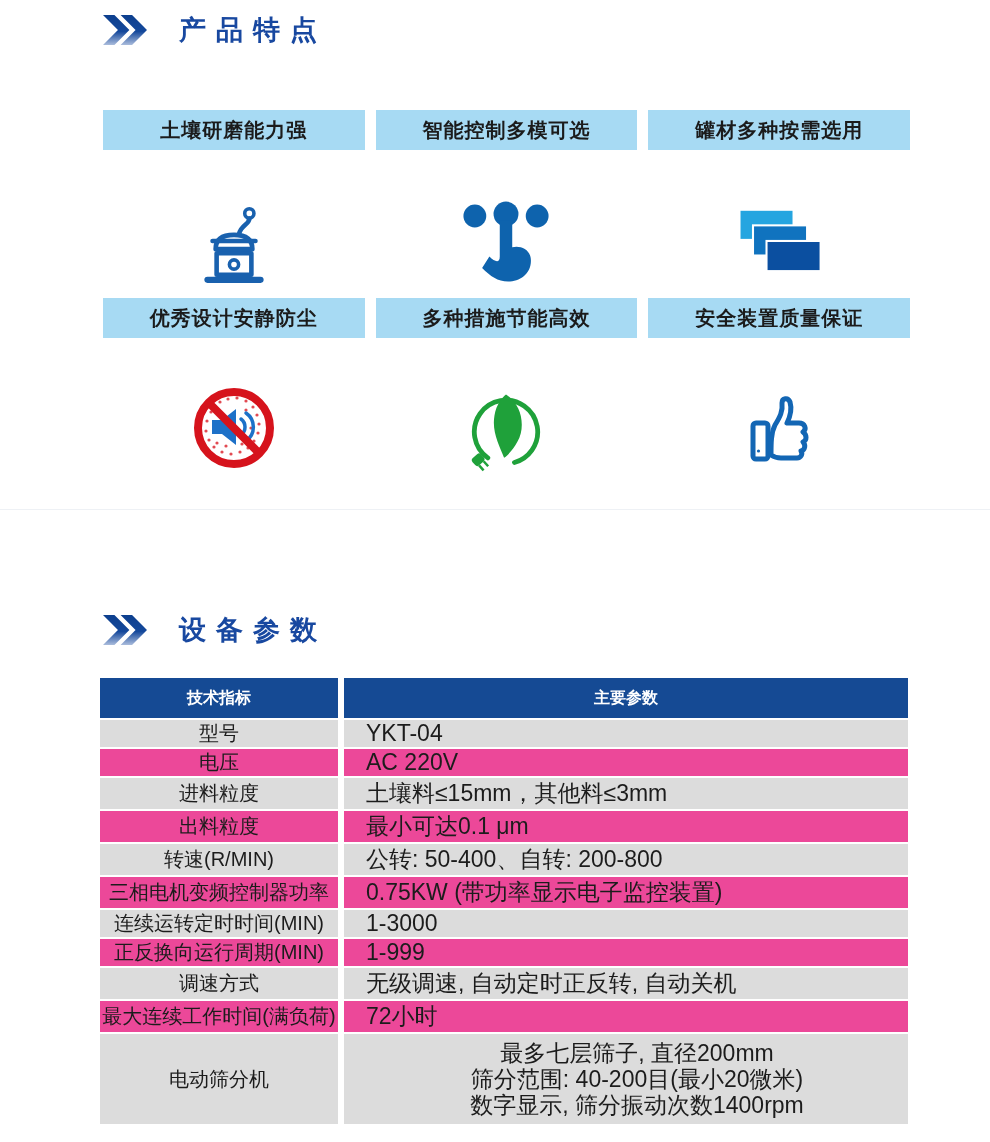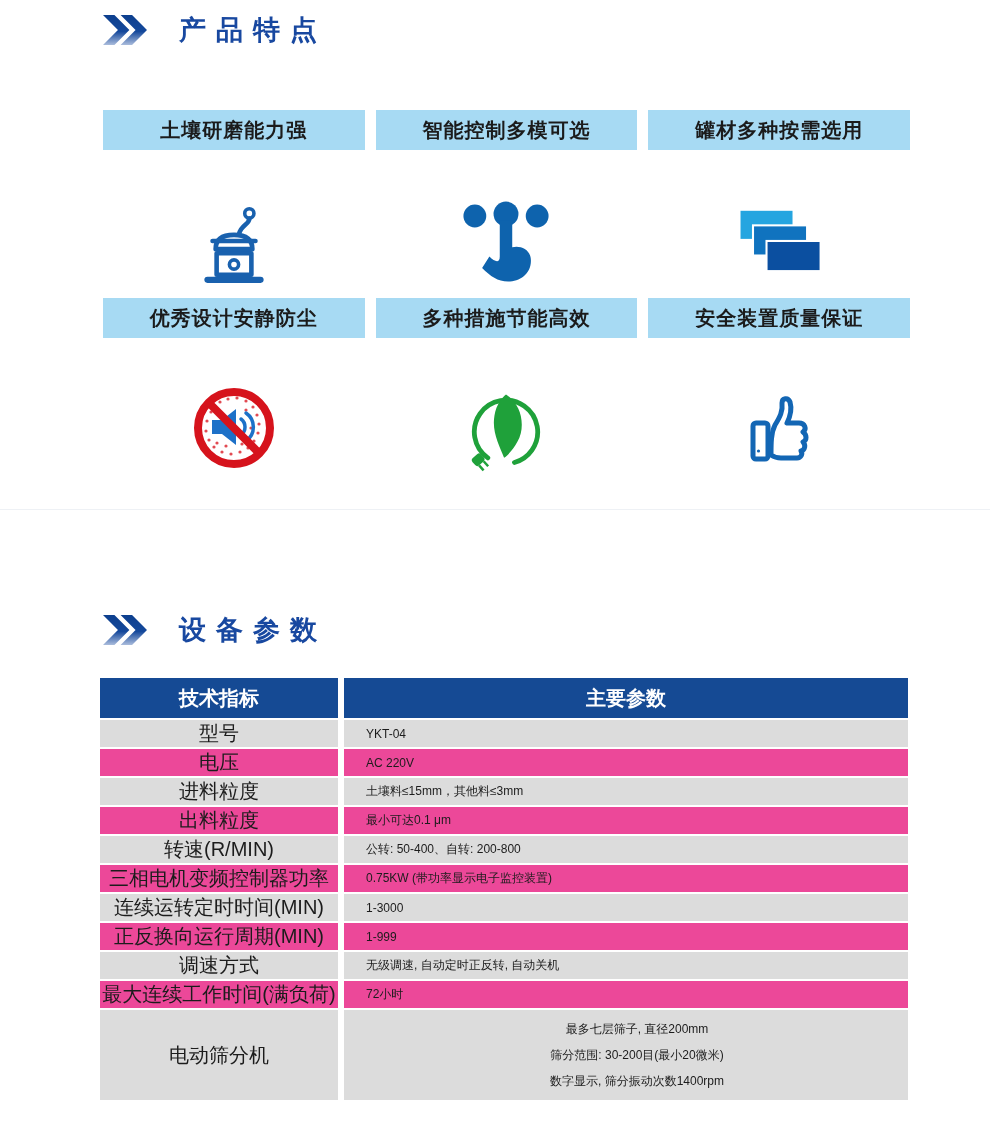--- a/index.html
+++ b/index.html
@@ -56,27 +56,27 @@
   .spec-row { display:flex; margin-bottom:2px; }
   .spec-row .cell-name {
     width:238px; margin-right:6px;
     display:flex; align-items:center; justify-content:center;
     text-align:center;
     font-size:20px; color:#1c1c1c;
   }
   .spec-row .cell-value {
     flex:1; padding-left:22px;
     display:flex; flex-direction:column; justify-content:center;
-    font-size:12px; color:#1c1c1c;
+    font-size:23px; color:#1c1c1c;
   }
   .spec-row.head { height:40px; margin-bottom:2px; }
   .spec-row.head .cell-name,
   .spec-row.head .cell-value {
     background:#154a94; color:#ffffff;
-    font-size:20px; font-weight:bold;
+    font-size:16px; font-weight:bold;
     justify-content:center; padding-left:0;
     align-items:center;
   }
   .spec-row.head .cell-value { flex-direction:row; }
   .spec-row.body { min-height:27px; }
   .spec-row.body .cell-name, .spec-row.body .cell-value { background:#ec4899; }
   .spec-row.body.shaded .cell-name, .spec-row.body.shaded .cell-value { background:#dcdcdc; }
   .spec-row.tall .cell-value { padding:6px 0 6px 22px; line-height:26px;text-align:center; }
 </style>
 </head>
@@ -260,20 +260,20 @@
       <div class="cell-value">无级调速, 自动定时正反转, 自动关机</div>
     </div>
     <div class="spec-row body">
       <div class="cell-name">最大连续工作时间(满负荷)</div>
       <div class="cell-value">72小时</div>
     </div>
     <div class="spec-row body shaded tall">
       <div class="cell-name">电动筛分机</div>
       <div class="cell-value">
         <div>最多七层筛子, 直径200mm</div>
-        <div>筛分范围: 30-200目(最小20微米)</div>
+        <div>筛分范围: 40-200目(最小20微米)</div>
         <div>数字显示, 筛分振动次数1400rpm</div>
       </div>
     </div>
 
   </div>
 
 </div>
 
 </body></html>

